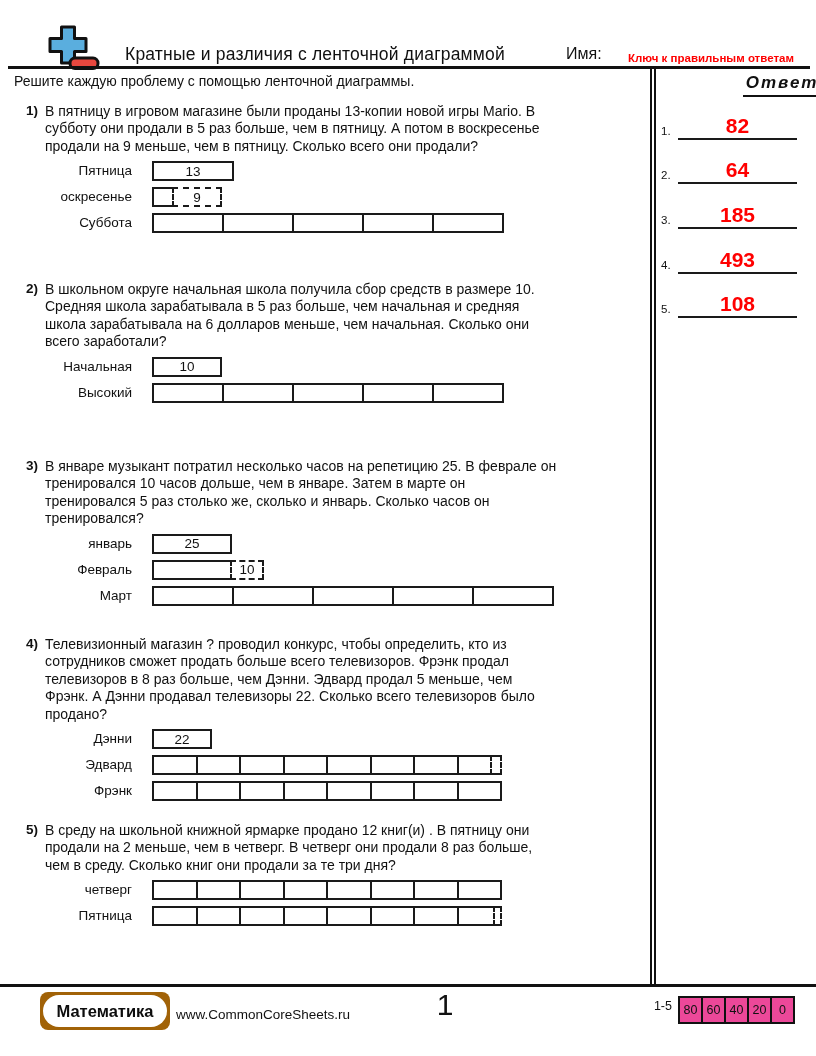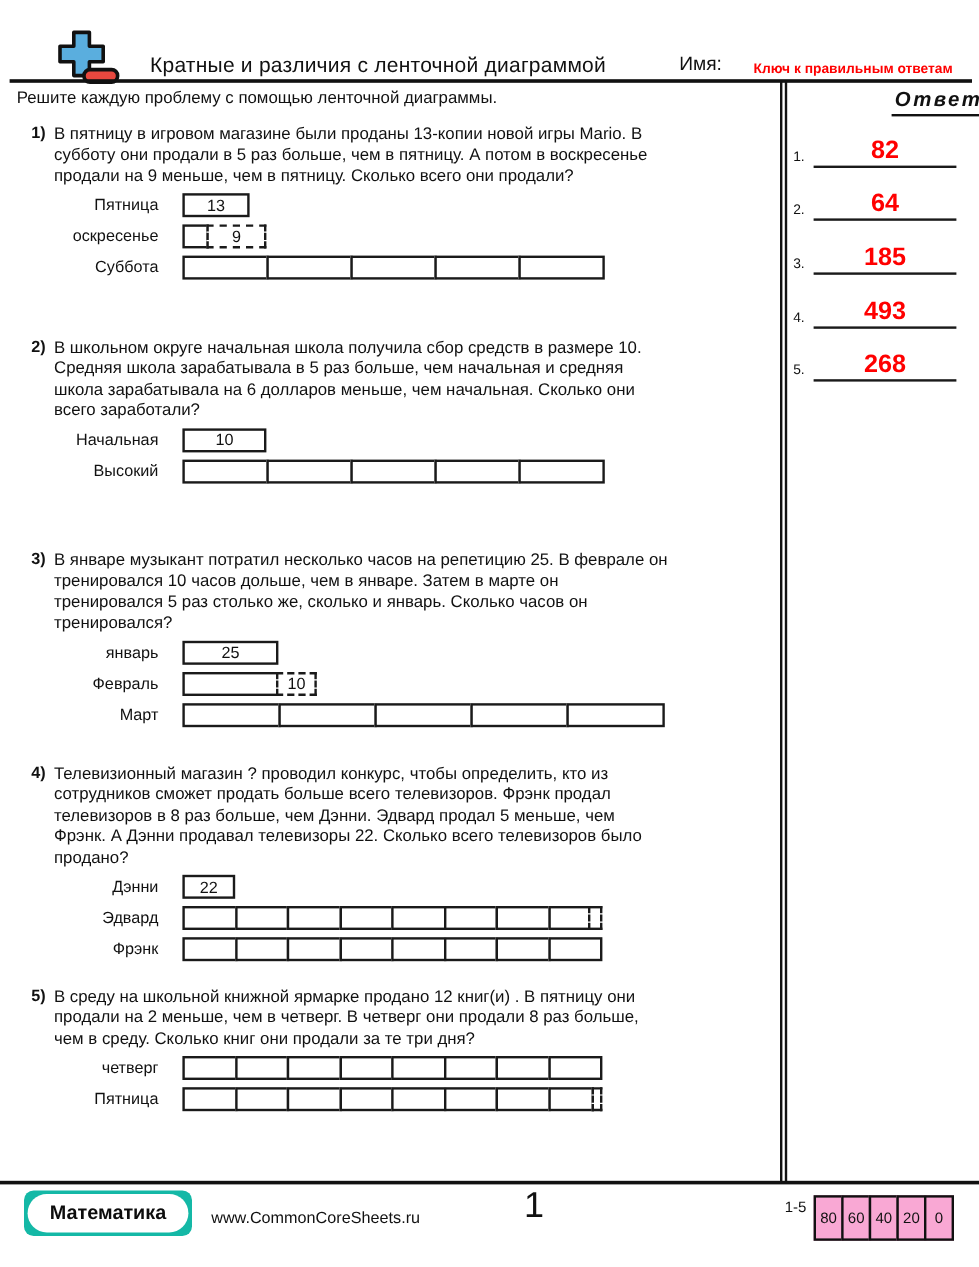--- a/index.html
+++ b/index.html
@@ -35,29 +35,29 @@
   .ans-head{position:absolute;left:680px;top:73px;width:158px;text-align:right;font-style:italic;}
   .ans-head span{display:inline-block;font-size:17px;font-weight:bold;letter-spacing:2px;
                  border-bottom:2.5px solid #111;padding:0 3px 2px;}
   .ans{position:absolute;left:661px;width:136px;height:38px;}
   .aline{position:absolute;left:17px;right:0;bottom:0;height:2px;background:#1a1a1a;}
   .anum{position:absolute;left:0;bottom:3px;font-size:11.5px;}
   .aval{position:absolute;left:17px;right:0;bottom:2px;text-align:center;
         color:#f00;font-weight:bold;font-size:21px;}
   
   .fline{position:absolute;left:0;top:984px;width:816px;height:2.5px;background:#111;}
-  .badge{position:absolute;left:20px;top:992px;width:140px;height:38px;background:#14b8a6;border-radius:8px;}
+  .badge{position:absolute;left:40px;top:992px;width:130px;height:38px;background:#a16207;border-radius:8px;}
   .badge-pill{position:absolute;left:3px;right:3px;top:3px;bottom:3px;background:#fff;
               border-radius:999px;display:flex;align-items:center;justify-content:center;
               font-size:16.5px;font-weight:bold;color:#0d0d0d;}
   .url{position:absolute;left:176px;top:1007px;font-size:13.5px;}
   .page-num{position:absolute;left:395px;top:988px;width:100px;text-align:center;font-size:30px;}
   .range{position:absolute;left:640px;top:999px;width:32px;text-align:right;font-size:12.5px;}
   .scores{position:absolute;left:678px;top:996px;display:flex;}
-  .scell{width:25px;height:38px;box-sizing:border-box;border:2px solid #111;background:#f9a8d4;
+  .scell{width:25px;height:28px;box-sizing:border-box;border:2px solid #111;background:#ec4899;
          display:flex;align-items:center;justify-content:center;font-size:12.5px;}
   .scell + .scell{margin-left:-2px;}
 </style>
 </head>
 <body>
 
 <svg class="abs" style="left:48px;top:25px" width="52" height="45" viewBox="0 0 52 45">
   <path d="M13.5 2 h13 v11.5 h11.5 v13 h-11.5 v11.5 h-13 v-11.5 H2 v-13 h11.5 z" fill="#5aaede" stroke="#111" stroke-width="3" stroke-linejoin="round"></path>
   <rect x="22" y="33" width="28" height="10.5" rx="5" fill="#e8483f" stroke="#111" stroke-width="3"></rect>
 </svg>
@@ -90,33 +90,33 @@
   <div class="aval">185</div>
   <div class="aline"></div>
 </div>
 <div class="ans" style="top:236px">
   <span class="anum">4.</span>
   <div class="aval">493</div>
   <div class="aline"></div>
 </div>
 <div class="ans" style="top:280px">
   <span class="anum">5.</span>
-  <div class="aval">268</div>
+  <div class="aval">108</div>
   <div class="aline"></div>
 </div>
 
 <section class="prob" style="top:103px">
   <span class="pnum">1)</span>
   <div class="ptext">В пятницу в игровом магазине были проданы 13-копии новой игры Mario. В
 субботу они продали в 5 раз больше, чем в пятницу. А потом в воскресенье
 продали на 9 меньше, чем в пятницу. Сколько всего они продали?</div>
   <div class="diagram">
     <div class="drow">
       <span class="rlabel">Пятница</span>
-      <div class="box" style="width:56px">13</div>
+      <div class="box" style="width:82px">13</div>
     </div>
     <div class="drow">
       <span class="rlabel">оскресенье</span>
       <div class="box" style="width:22px"></div>
       <div class="box dash" style="width:50px">9</div>
     </div>
     <div class="drow">
       <span class="rlabel">Суббота</span>
       <div class="box" style="width:72px"></div>
       <div class="box" style="width:72px"></div>
@@ -179,21 +179,21 @@
 <section class="prob" style="top:636px">
   <span class="pnum">4)</span>
   <div class="ptext">Телевизионный магазин ? проводил конкурс, чтобы определить, кто из
 сотрудников сможет продать больше всего телевизоров. Фрэнк продал
 телевизоров в 8 раз больше, чем Дэнни. Эдвард продал 5 меньше, чем
 Фрэнк. А Дэнни продавал телевизоры 22. Сколько всего телевизоров было
 продано?</div>
   <div class="diagram">
     <div class="drow">
       <span class="rlabel">Дэнни</span>
-      <div class="box" style="width:44px">22</div>
+      <div class="box" style="width:60px">22</div>
     </div>
     <div class="drow">
       <span class="rlabel">Эдвард</span>
       <div class="box" style="width:45.5px"></div>
       <div class="box" style="width:45.5px"></div>
       <div class="box" style="width:45.5px"></div>
       <div class="box" style="width:45.5px"></div>
       <div class="box" style="width:45.5px"></div>
       <div class="box" style="width:45.5px"></div>
       <div class="box" style="width:45.5px"></div>

